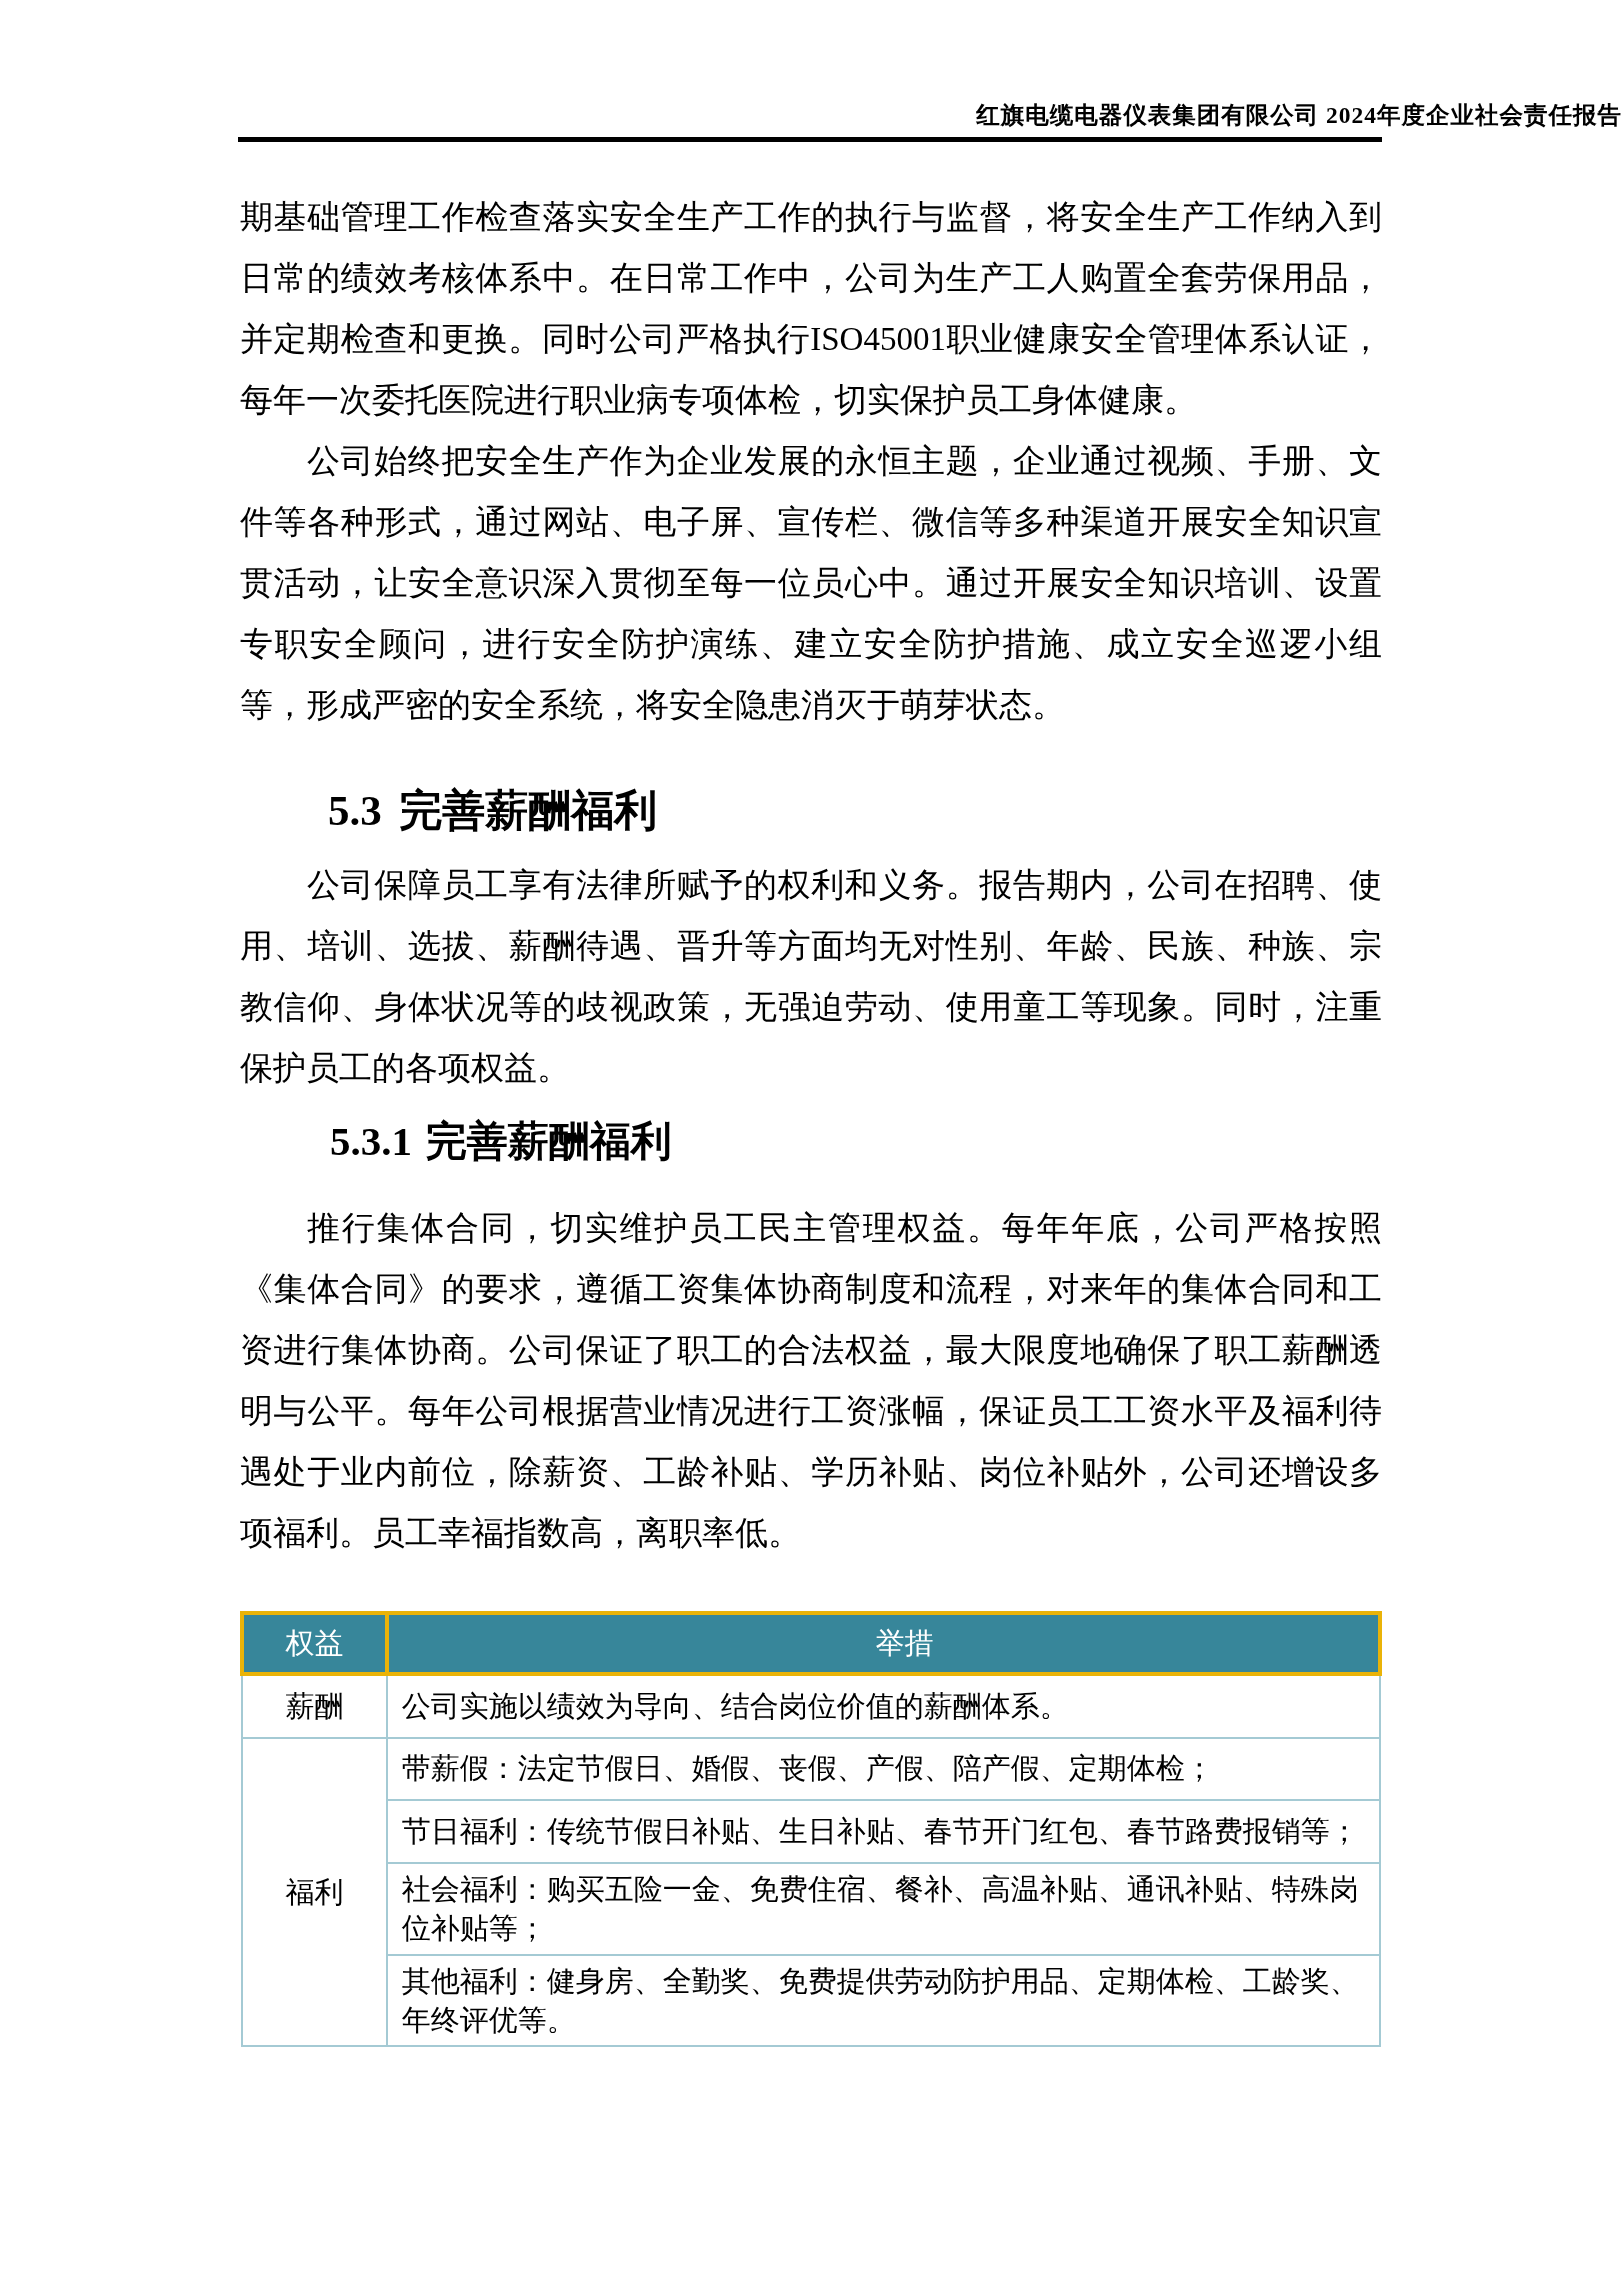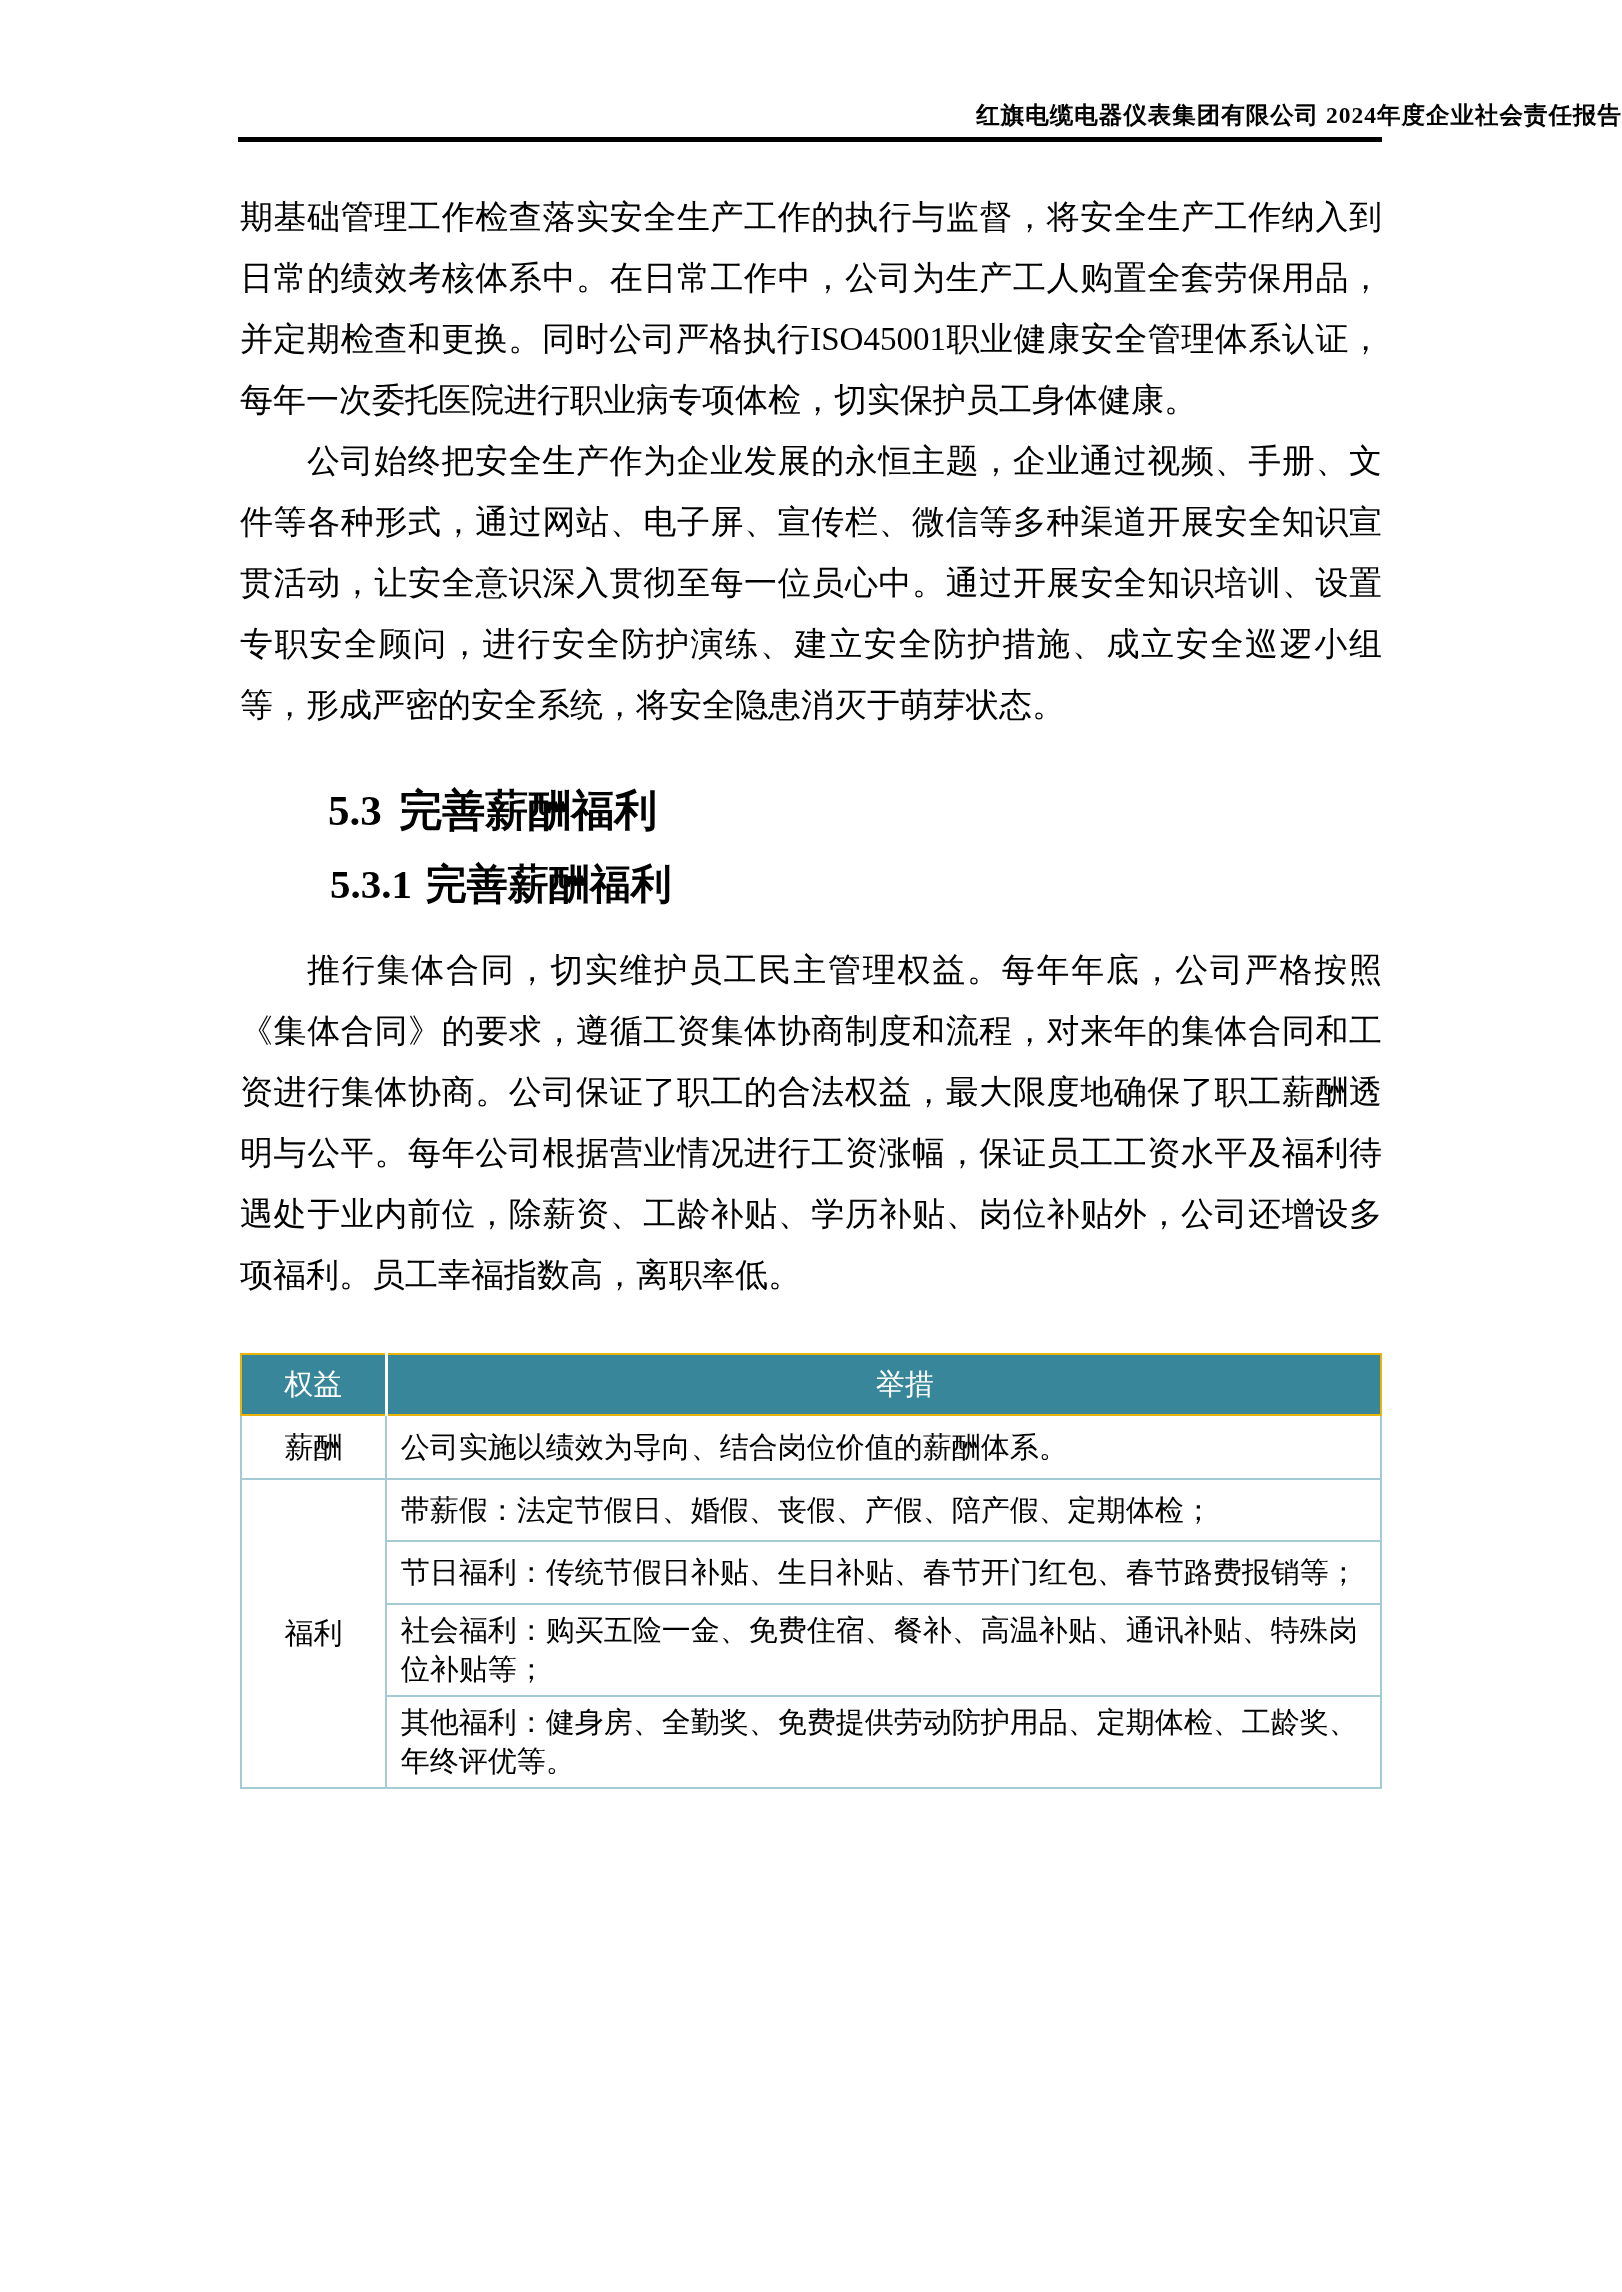--- a/index.html
+++ b/index.html
@@ -55,21 +55,21 @@
   }
   table.benefits-table col.c1 { width:145px; }
   table.benefits-table th {
     background:#37869A;
     color:#ffffff;
     font-weight:normal;
     height:61px;
     font-size:29px;
     text-align:center;
     vertical-align:middle;
-    border:2px solid #eab308;
+    border:4px solid #eab308;
   }
   table.benefits-table th.col-right { border-left:3.9px solid #ffffff;padding-left:42px; }
   table.benefits-table td {
     border:2px solid #A4CAD4;
     background:#ffffff;
     vertical-align:middle;
   }
   td.cat-cell { text-align:center; }
   td.item-cell { padding:5.9px 9.8px 5.9px 13.7px; }
 </style>
@@ -85,20 +85,21 @@
   <div class="content">
 
     <p class="body-para p1">期基础管理工作检查落实安全生产工作的执行与监督，将安全生产工作纳入到日常的绩效考核体系中。在日常工作中，公司为生产工人购置全套劳保用品，并定期检查和更换。同时公司严格执行ISO45001职业健康安全管理体系认证，每年一次委托医院进行职业病专项体检，切实保护员工身体健康。</p>
 
     <p class="body-para para-indent p2">公司始终把安全生产作为企业发展的永恒主题，企业通过视频、手册、文件等各种形式，通过网站、电子屏、宣传栏、微信等多种渠道开展安全知识宣贯活动，让安全意识深入贯彻至每一位员心中。通过开展安全知识培训、设置专职安全顾问，进行安全防护演练、建立安全防护措施、成立安全巡逻小组等，形成严密的安全系统，将安全隐患消灭于萌芽状态。</p>
 
     <h2 class="section-53">
       <span class="sec-num">5.3</span><span>完善薪酬福利</span>
     </h2>
 
+    <p class="body-para para-indent p3">公司保障员工享有法律所赋予的权利和义务。报告期内，公司在招聘、使用、培训、选拔、薪酬待遇、晋升等方面均无对性别、年龄、民族、种族、宗教信仰、身体状况等的歧视政策，无强迫劳动、使用童工等现象。同时，注重保护员工的各项权益。</p>
 
     <h3 class="section-531">
       <span class="sec-num">5.3.1</span><span>完善薪酬福利</span>
     </h3>
 
     <p class="body-para para-indent p4">推行集体合同，切实维护员工民主管理权益。每年年底，公司严格按照《集体合同》的要求，遵循工资集体协商制度和流程，对来年的集体合同和工资进行集体协商。公司保证了职工的合法权益，最大限度地确保了职工薪酬透明与公平。每年公司根据营业情况进行工资涨幅，保证员工工资水平及福利待遇处于业内前位，除薪资、工龄补贴、学历补贴、岗位补贴外，公司还增设多项福利。员工幸福指数高，离职率低。</p>
 
     <table class="benefits-table">
       <colgroup>
           <col class="c1">

